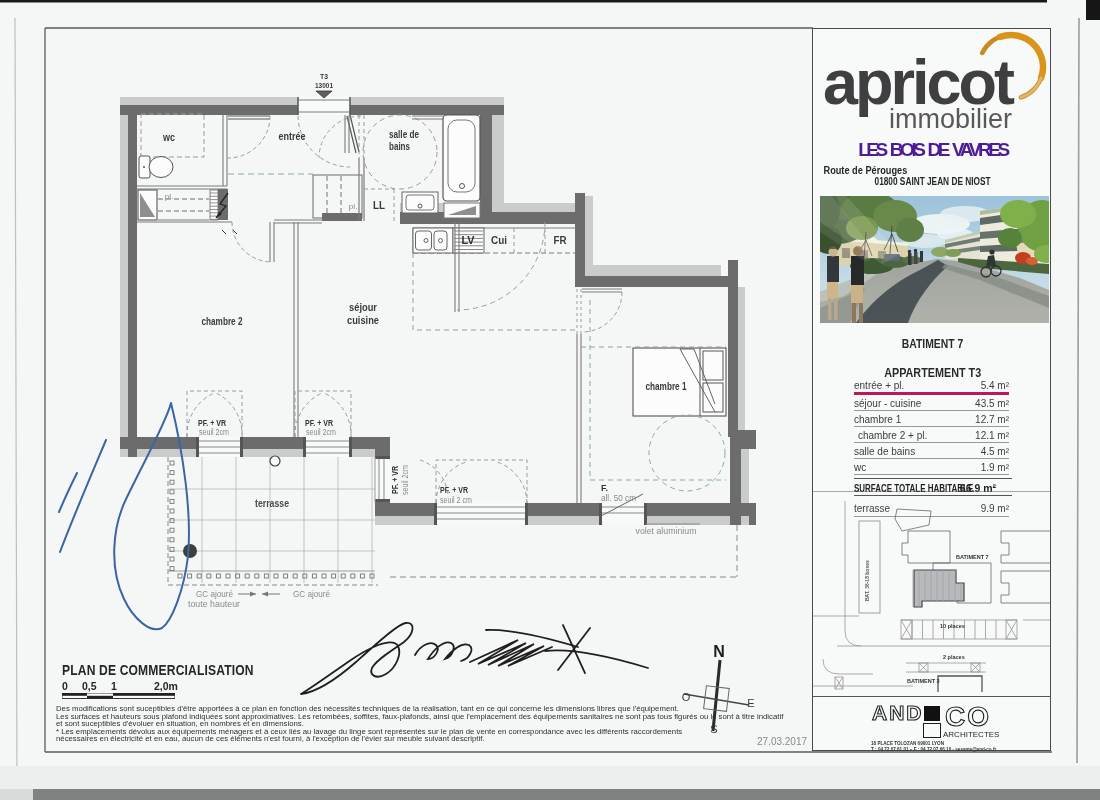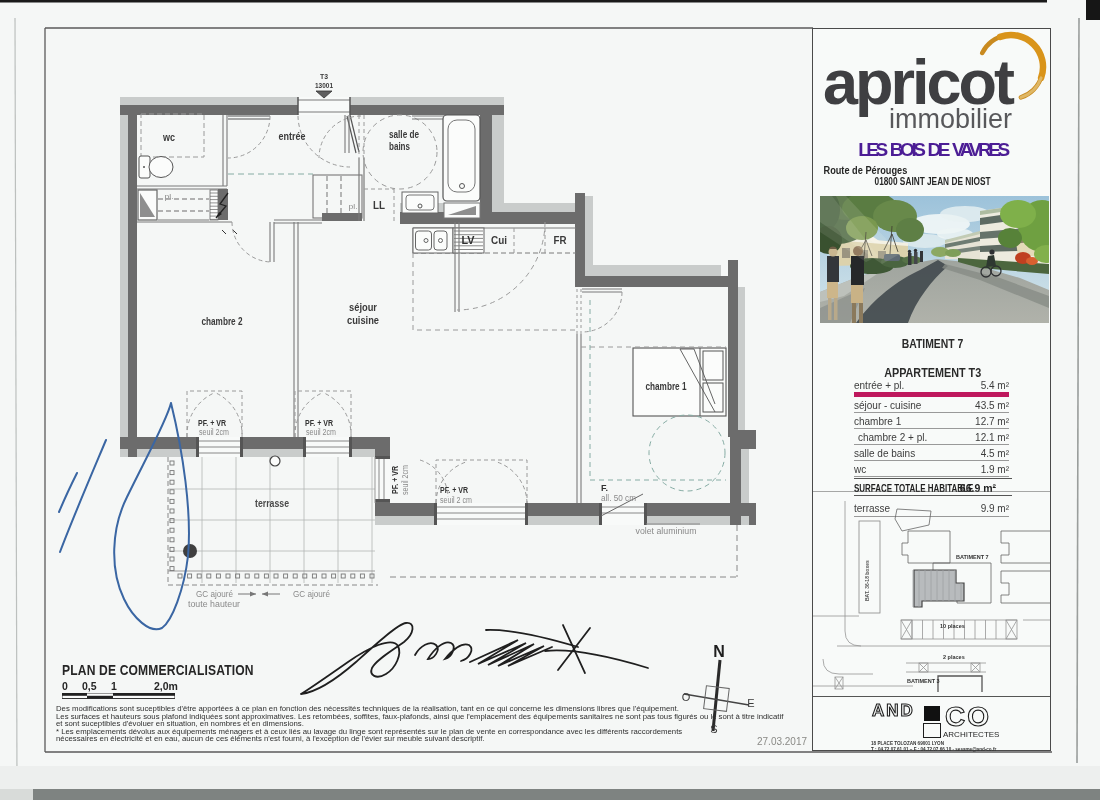--- a/index.html
+++ b/index.html
@@ -506,21 +506,21 @@
 
     <polygon points="0,0 26,0 80,58 62,68 0,26" fill="#FDFDF2" opacity="0.12"></polygon>
     <polygon points="0,0 12,0 58,60 46,66 0,36" fill="#F6F9EC" opacity="0.10"></polygon>
   </svg>
 
   <div class="abs" style="left:0px;top:305px;width:239px;text-align:center;white-space:nowrap;"><span style="display:inline-block;transform:scaleX(0.8);font-weight:bold;font-size:13px;color:#2A2A2A;">BATIMENT 7</span></div>
   <div class="abs" style="left:0px;top:318px;width:239px;text-align:center;white-space:nowrap;margin-top:16px;"><span style="display:inline-block;transform:scaleX(0.8);font-weight:bold;font-size:13.5px;color:#2A2A2A;">APPARTEMENT T3</span></div>
 
   <div class="abs" style="left:41px;top:348px;width:155px;font-size:10px;color:#3C3C3C;">
 
-    <div style="position:relative;height:15px;border-bottom:5px solid #be185d;white-space:nowrap;">
+    <div style="position:relative;height:15px;border-bottom:3px solid #be185d;white-space:nowrap;">
           <span style="position:absolute;left:0;bottom:1px;">entrée + pl.</span>
           <span style="position:absolute;right:0;bottom:1px;">5.4 m²</span>
         </div>
 
     <div style="position:relative;height:15px;border-bottom:1px solid #999;white-space:nowrap;">
           <span style="position:absolute;left:0;bottom:1px;">séjour - cuisine</span>
           <span style="position:absolute;right:0;bottom:1px;">43.5 m²</span>
         </div>
 
     <div style="position:relative;height:15px;border-bottom:1px solid #999;white-space:nowrap;">
@@ -626,21 +626,21 @@
 
     <text x="143" y="68" font-size="5.5" font-weight="bold" fill="#333">BATIMENT 7</text>
     <text x="127" y="137" font-size="5.5" font-weight="bold" fill="#333">10 places</text>
     <text x="130" y="168" font-size="5.5" font-weight="bold" fill="#333">2 places</text>
     <text x="94" y="192" font-size="5.5" font-weight="bold" fill="#333">BATIMENT 3</text>
     <text x="56" y="110" font-size="5" font-weight="bold" fill="#555" transform="rotate(-90 56 110)">BAT. 36-18 boxes</text>
   </svg>
 
   <div class="abs" style="left:0px;top:667px;width:237px;height:56px;border-top:1px solid #555;">
 
-    <div class="abs" style="left:59px;top:4px;font-size:17px;font-weight:bold;letter-spacing:2px;color:#F8FAF9;-webkit-text-stroke:1.1px #1E1E1E;">AND</div>
+    <div class="abs" style="left:59px;top:4px;font-size:21px;font-weight:bold;letter-spacing:2px;color:#F8FAF9;-webkit-text-stroke:1.1px #1E1E1E;">AND</div>
     <div class="abs" style="left:111px;top:9px;width:16px;height:15px;background:#111;"></div>
     <div class="abs" style="left:132px;top:4px;font-size:28px;font-weight:bold;letter-spacing:2px;color:#F8FAF9;-webkit-text-stroke:1.1px #1E1E1E;">CO</div>
 
     <div class="abs" style="left:110px;top:26px;width:16px;height:13px;border:1px solid #1E1E1E;background:#F8FAF9;"></div>
 
     <div class="abs" style="left:130px;top:33px;font-size:8px;font-weight:normal;color:#1E1E1E;">ARCHITECTES</div>
 
     <div class="abs" style="left:58px;top:44px;font-size:4.6px;font-weight:bold;color:#333;">18 PLACE TOLOZAN 69001 LYON</div>
     <div class="abs" style="left:58px;top:50px;font-size:4.6px;font-weight:bold;color:#333;">T : 04.72.07.61.01 – F : 04.72.07.66.10 - sesame@and-co.fr</div>
   </div>

